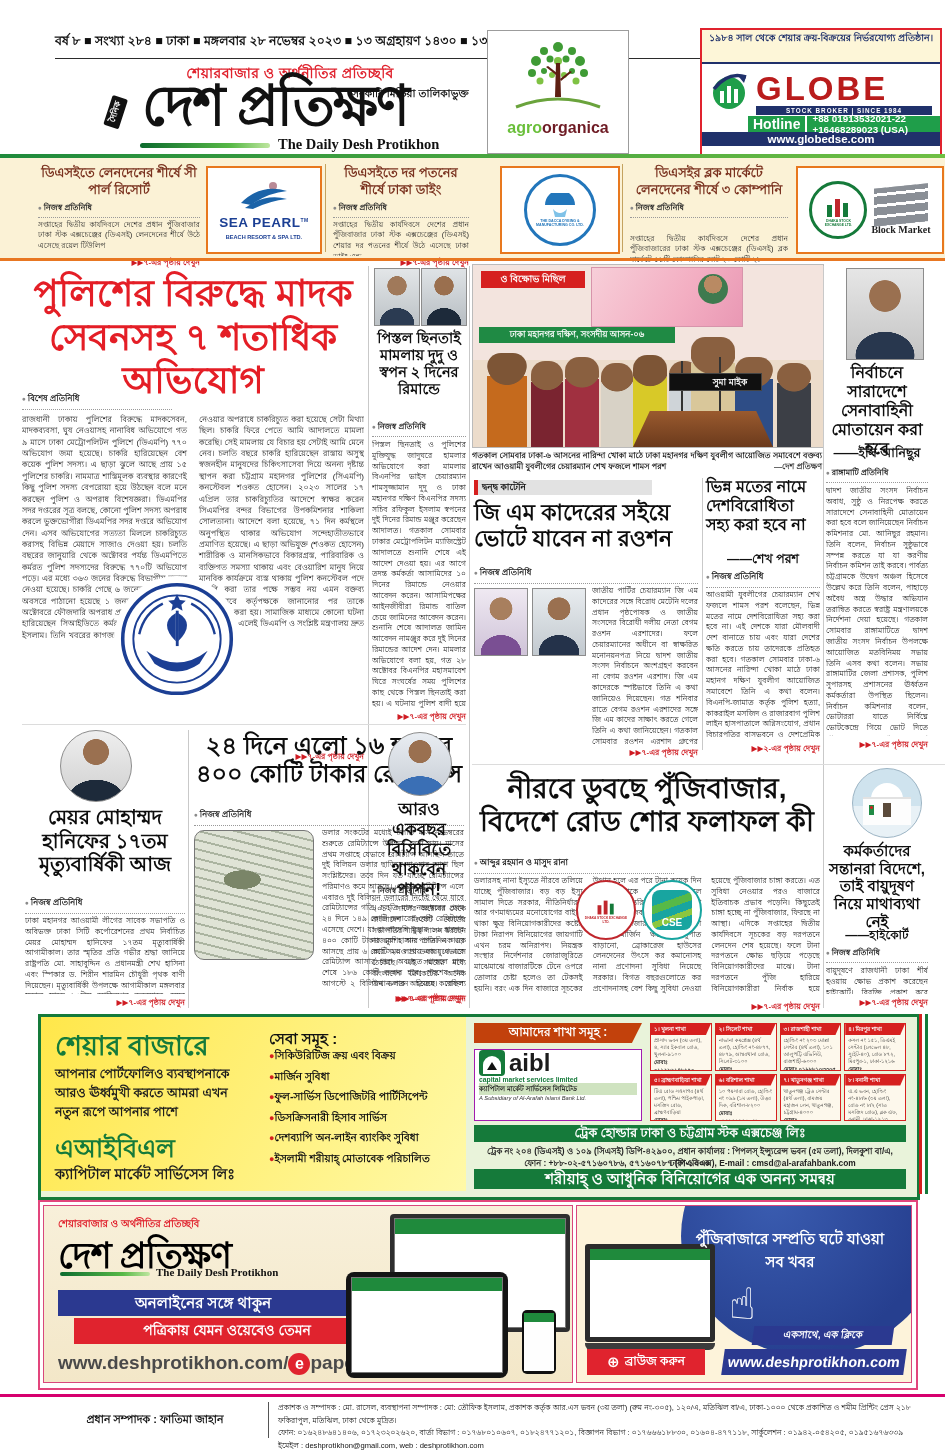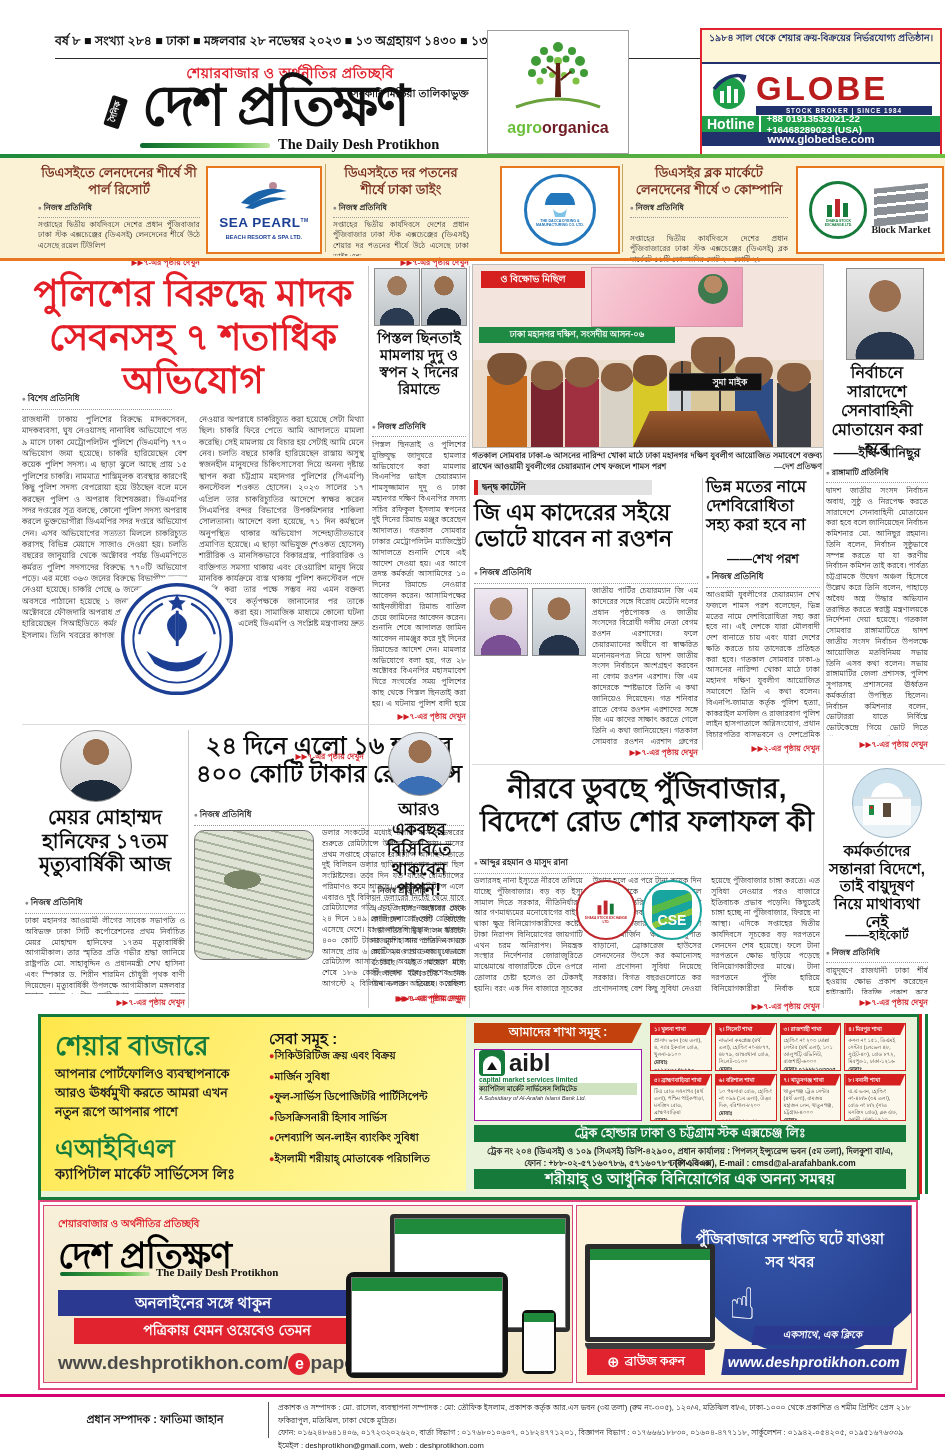--- a/index.html
+++ b/index.html
@@ -169,21 +169,21 @@
         <circle cx="21" cy="24" r="16" fill="#1f9e4a"></circle>
         <rect x="12" y="22" width="4" height="12" fill="#fff"></rect>
         <rect x="19" y="17" width="4" height="17" fill="#fff"></rect>
         <rect x="26" y="20" width="4" height="14" fill="#fff"></rect>
         <path d="M6 20 Q20 2 38 8" stroke="#20316b" stroke-width="3.5" fill="none"></path>
         <path d="M38 8 l-7 0 5 6 z" fill="#20316b"></path>
       </svg>
       <div class="abs globe-word" style="left:54px;top:6px;">GLOBE</div>
       <div class="abs globe-sub" style="left:54px;top:42px;width:176px;height:9px;line-height:9px;">STOCK BROKER   |   SINCE 1984</div>
     </div>
-    <div class="hotline" style="height:16px;">
+    <div class="hotline" style="height:16px;margin-left:46px;">
       <div style="font-size:14px;font-weight:800;padding:0 5px;border-right:2px solid #fff;">Hotline</div>
       <div style="padding-left:5px;">
         <div style="font-size:9.8px;font-weight:800;line-height:1.15;">+88 01913532021-22</div>
         <div style="font-size:9.8px;font-weight:800;line-height:1.15;">+16468289023 (USA)</div>
       </div>
     </div>
     <div class="webband" style="height:14px;line-height:14px;">www.globedse.com</div>
   </div>
 
   <div class="abs rule-green" style="left:0;top:154px;width:945px;"></div>
@@ -375,21 +375,21 @@
   <div class="abs" style="left:576px;top:880px;width:56px;height:56px;border-radius:50%;background:#fff;border:2px solid #c0272d;display:flex;flex-direction:column;align-items:center;justify-content:center;">
     <svg width="26" height="20" viewBox="0 0 30 26">
         <rect x="4" y="12" width="5" height="12" fill="#c0272d"></rect>
         <rect x="12" y="6" width="5" height="18" fill="#c0272d"></rect>
         <rect x="20" y="10" width="5" height="14" fill="#157a3a"></rect>
       </svg>
     <div style="font-size:3.2px;font-weight:700;color:#c0272d;text-align:center;width:44px;">DHAKA STOCK EXCHANGE LTD.</div>
   </div>
   <div class="abs" style="left:642px;top:880px;width:56px;height:56px;border-radius:50%;background:#fff;border:2px solid #18a5a0;display:flex;align-items:center;justify-content:center;">
     <div style="width:40px;height:40px;border-radius:8px;background:linear-gradient(160deg,#18a5a0 0 30%, #57b947 30% 45%, #18a5a0 45% 60%, #8cc63f 60% 72%, #18a5a0 72%);display:flex;align-items:flex-end;justify-content:center;">
-      <span style="color:#fff;font-size:14px;font-weight:800;padding-bottom:2px;">CSE</span>
+      <span style="color:#fff;font-size:10px;font-weight:800;padding-bottom:2px;">CSE</span>
     </div>
   </div>
   <div class="abs more" style="left:700px;top:1000px;width:120px;">৭-এর পৃষ্ঠায় দেখুন</div>
 
   <div class="abs round" style="left:852px;top:768px;width:68px;height:68px;border:1px solid #9cb4c4;background:linear-gradient(#cfe3ee 0 55%, #e8f1f6 55%);overflow:hidden;">
     <div style="position:absolute;left:18px;top:14px;width:32px;height:16px;border-radius:16px 16px 0 0;background:#fff;"></div>
     <div style="position:absolute;left:10px;top:28px;width:48px;height:26px;background:#fdfdfd;border-top:2px solid #e2e2e2;"></div>
     <div style="position:absolute;left:30px;top:34px;width:8px;height:14px;background:#5a4a3a;"></div>
     <div style="position:absolute;left:16px;top:36px;width:5px;height:10px;background:#1f8a44;"></div>
     <div style="position:absolute;left:17px;top:37px;width:3px;height:3px;border-radius:50%;background:#d6201f;"></div>

